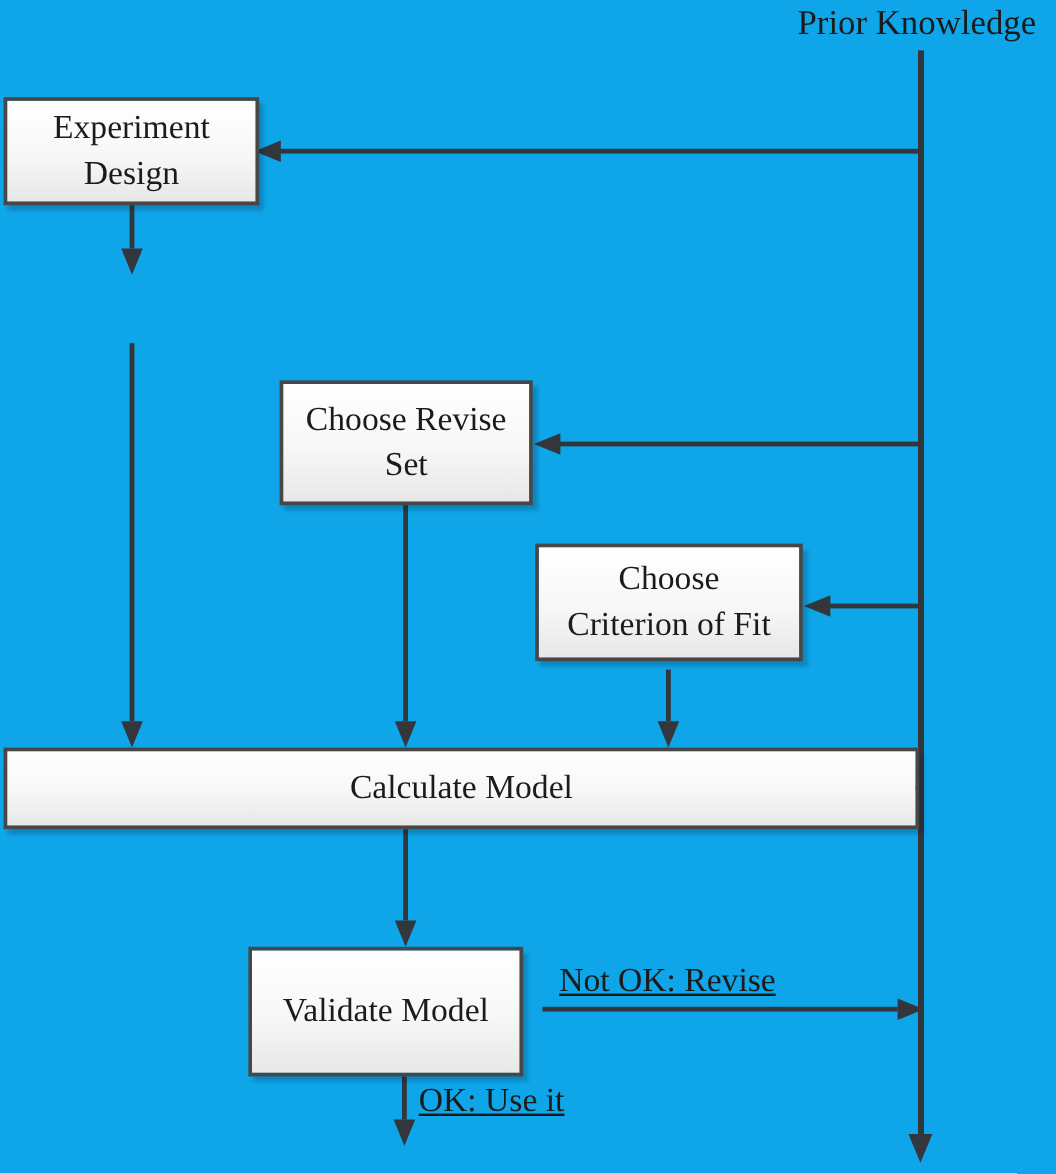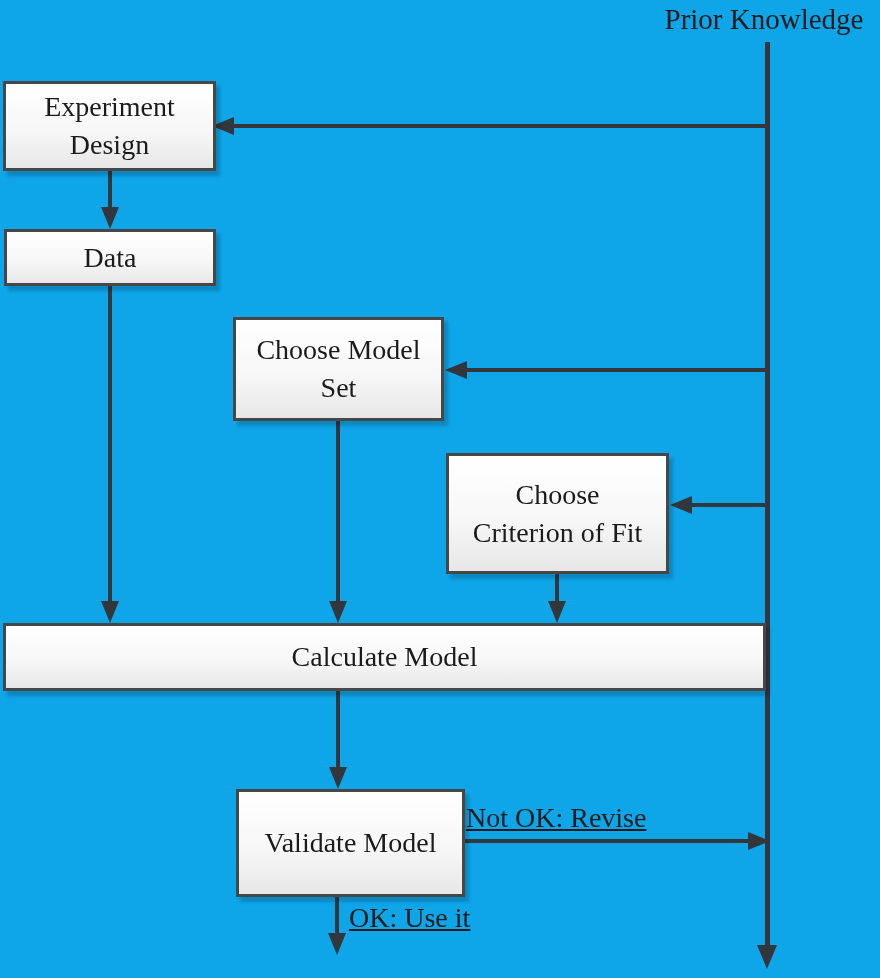--- a/index.html
+++ b/index.html
@@ -114,25 +114,24 @@
   <div class="tri down" style="left:328px; top:933px;"></div>
   <div class="flow-label" style="left:349px; top:901px;text-align:right;">OK: Use it</div>
 
   <div class="line" style="left:452px; top:839px; width:296px; height:4px;"></div>
   <div class="tri right" style="left:748px; top:832px;"></div>
   <div class="flow-label" style="left:466px; top:801px;">Not OK: Revise</div>
 
   <div class="node" style="left:3px; top:81px; width:213px; height:90px;">Experiment
 Design</div>
 
-  <div class="node" style="left:4px; top:229px; width:212px; height:57px;">Data</div>
 
-  <div class="node" style="left:233px; top:317px; width:211px; height:104px;">Choose Model
+  <div class="node" style="left:233px; top:317px; width:211px; height:104px;">Choose Revise
 Set</div>
 
-  <div class="node" style="left:446px; top:453px; width:223px; height:121px;">Choose
+  <div class="node" style="left:446px; top:453px; width:223px; height:98px;">Choose
 Criterion of Fit</div>
 
   <div class="node" style="left:3px; top:623px; width:763px; height:68px;">Calculate Model</div>
 
-  <div class="node" style="left:236px; top:789px; width:229px; height:108px;">Validate Model</div>
+  <div class="node" style="left:207px; top:789px; width:229px; height:108px;">Validate Model</div>
 
 </div>
 
 </body></html>

